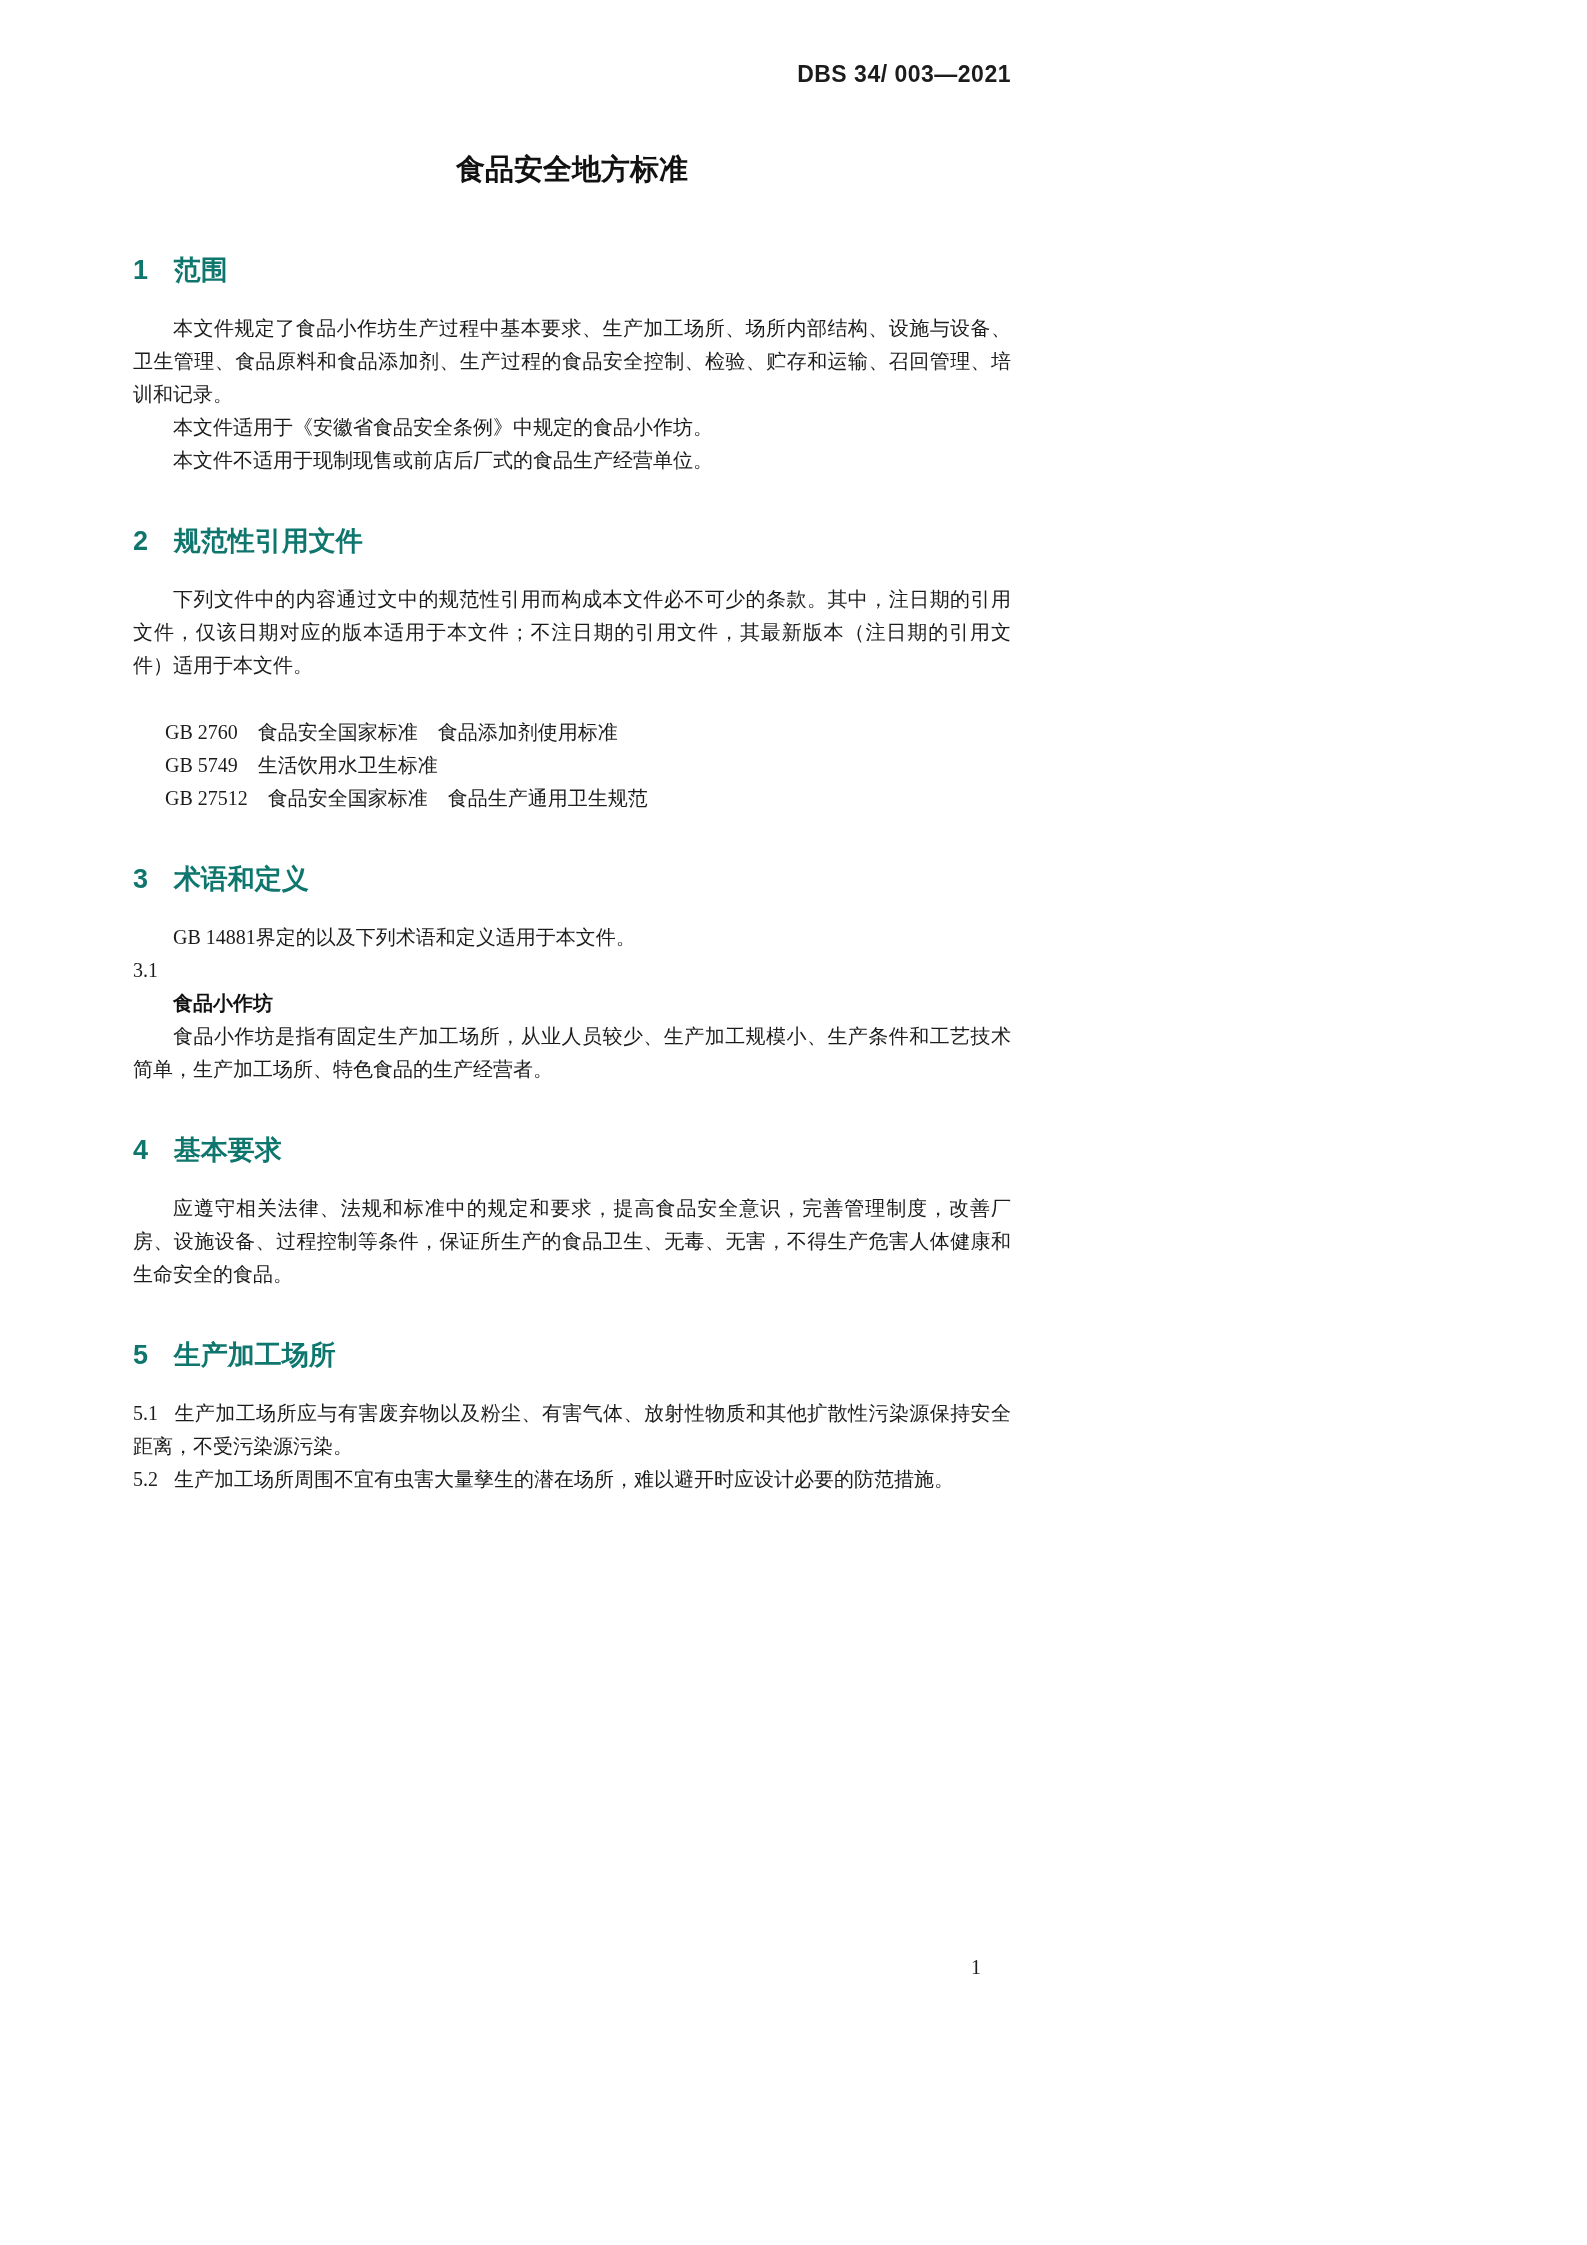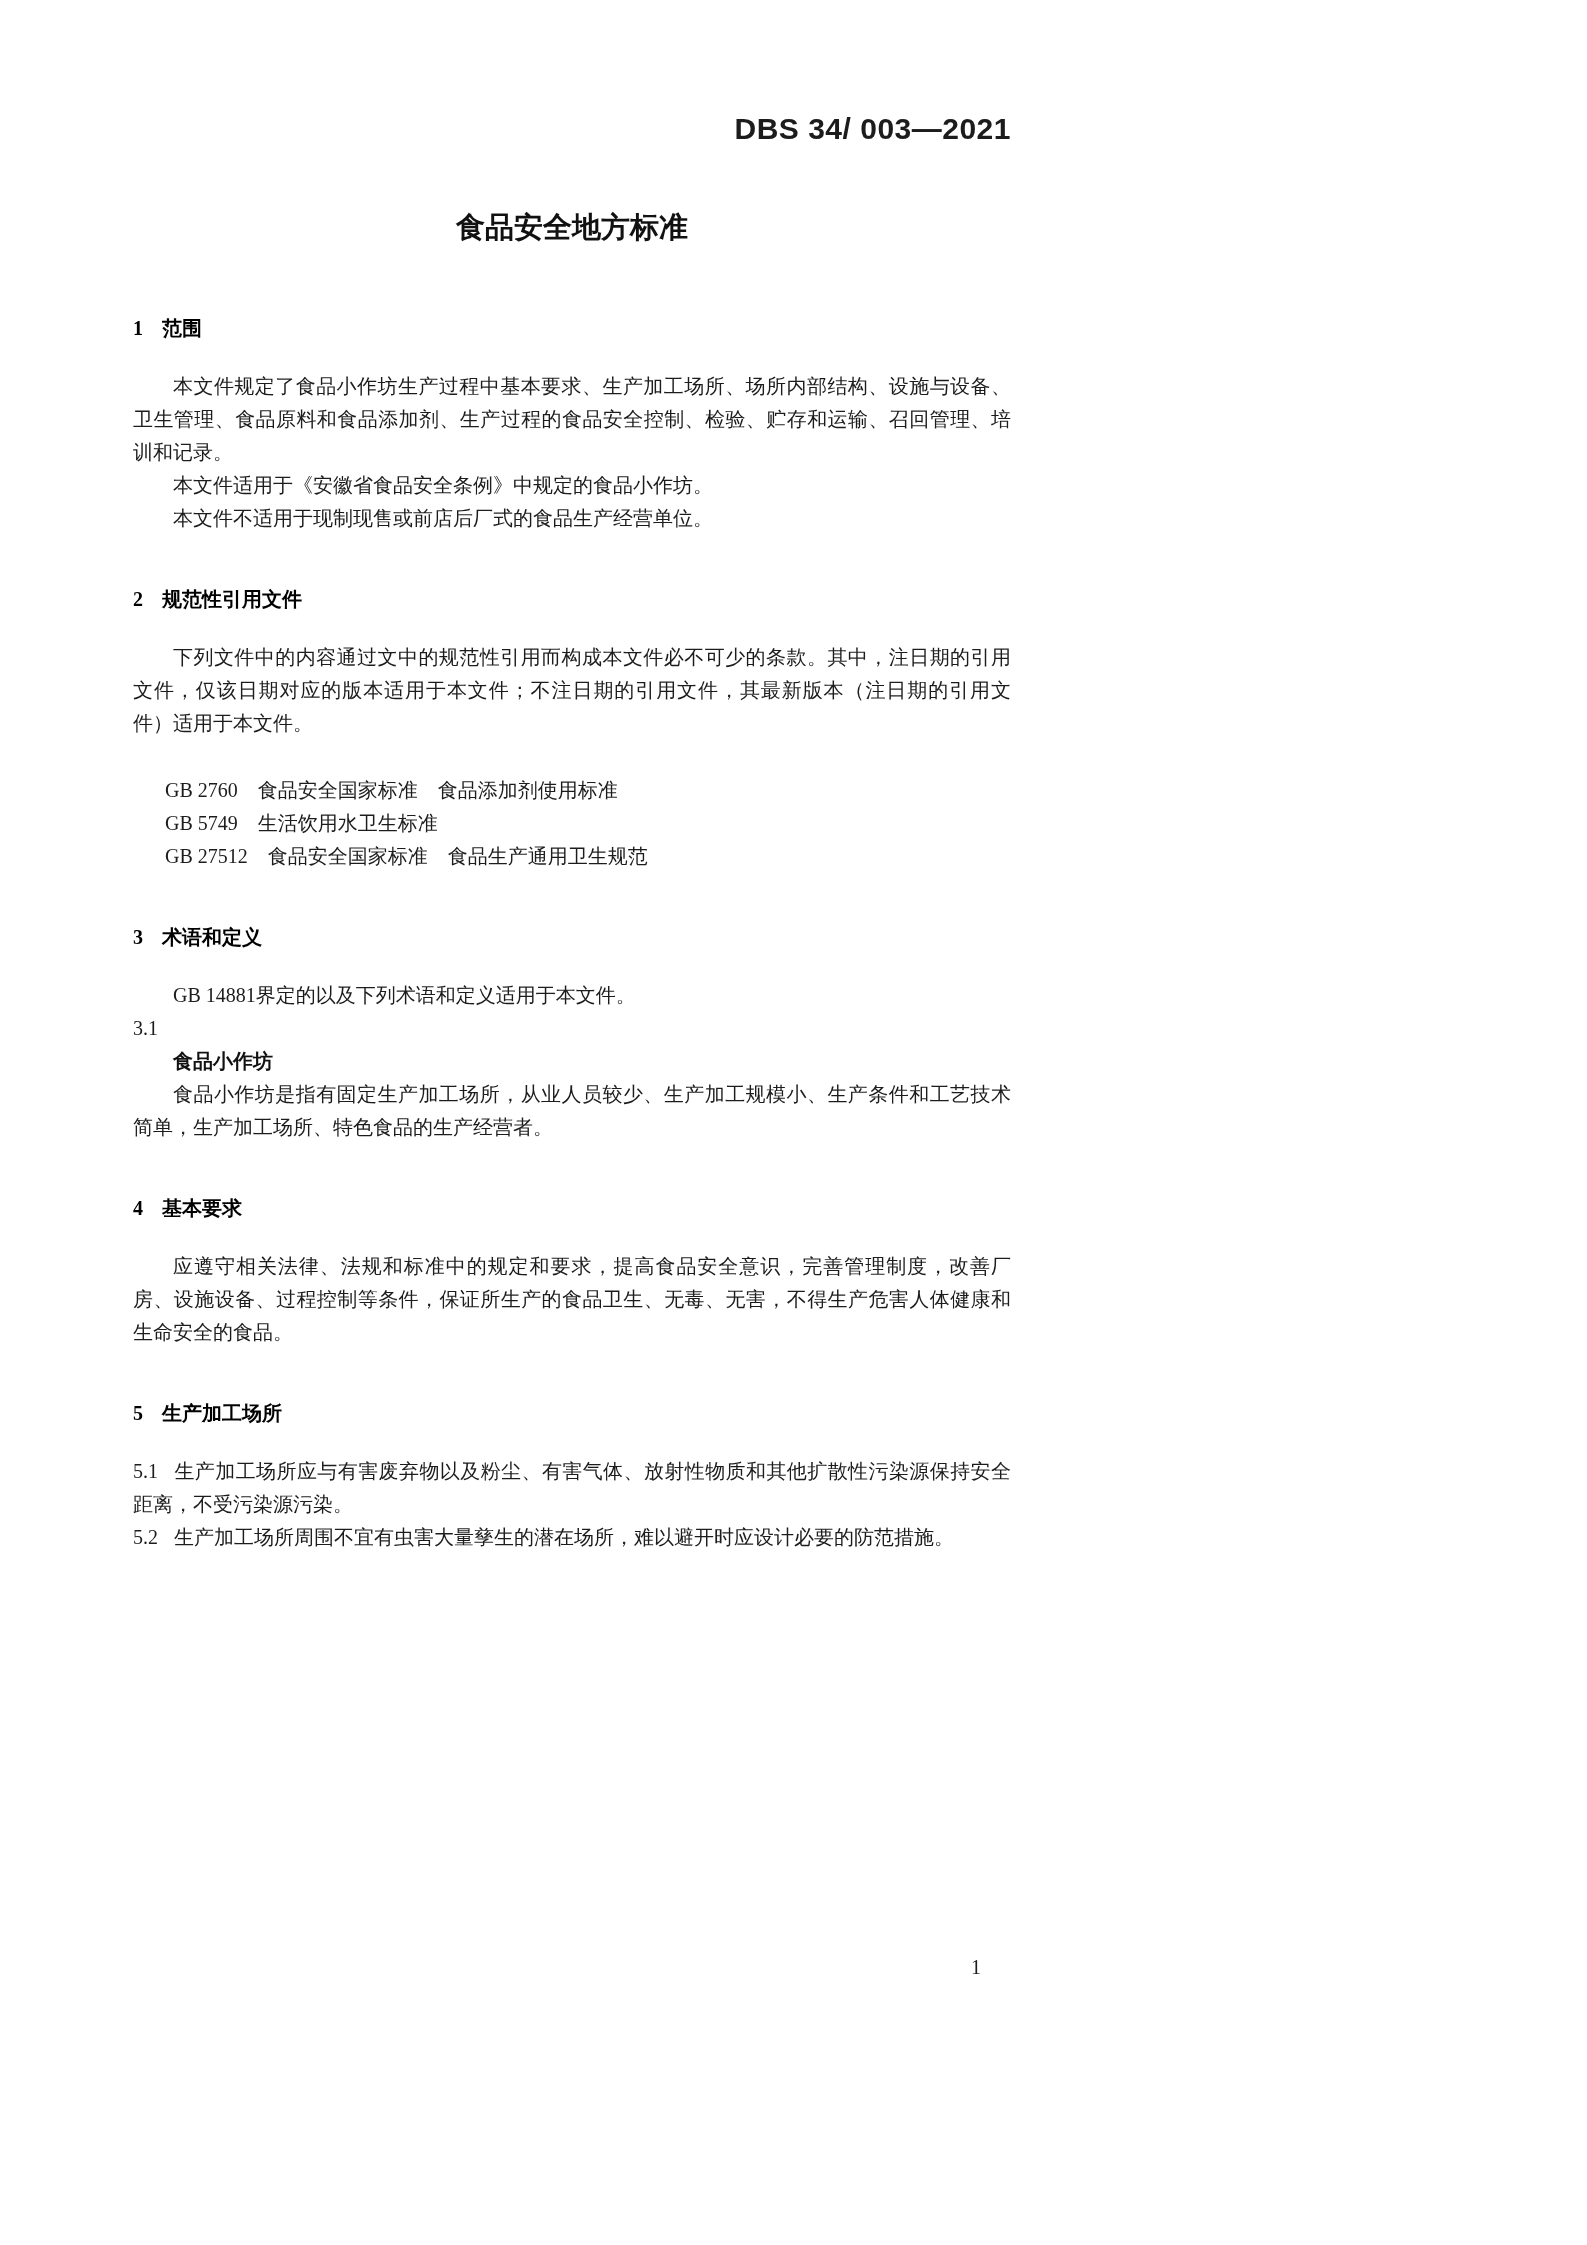--- a/index.html
+++ b/index.html
@@ -8,44 +8,44 @@
     height: 2245px;
     background: #ffffff;
     position: relative;
     font-family: "Liberation Serif", "DejaVu Serif", serif;
     color: #1c1c1c;
   }
   .sheet { position: absolute; inset: 0; background: #ffffff; overflow: hidden; }
   .content { position: absolute; left: 133px; top: 0; width: 878px; }
 
   .doc-code {
-    margin-top: 112px;
+    margin-top: 61px;
     text-align: right;
     font-family: "Liberation Sans", "DejaVu Sans", sans-serif;
     font-weight: 700;
-    font-size: 30px;
+    font-size: 23px;
     letter-spacing: 0.5px;
   }
   .doc-title {
     margin-top: 56px;
     text-align: center;
     font-family: "Liberation Sans", "DejaVu Sans", sans-serif;
     font-weight: 700;
     font-size: 29px;
     line-height: 50px;
     color: #111;
   }
 
   .sec-heading {
-    font-family: Liberation Serif, serif;
+    font-family: Liberation Sans, sans-serif;
     font-weight: 700;
-    font-size: 20px;
+    font-size: 27px;
     line-height: 28px;
     margin: 50px 0 28px 0;
-    color: #000000;
+    color: #0f766e;
   }
   .section-first .sec-heading { margin-top: 62px; }
   .sec-num { margin-right: 0.95em; }
 
   p {
     margin: 0;
     font-size: 20px;
     line-height: 33px;
     text-align: justify;
   }

